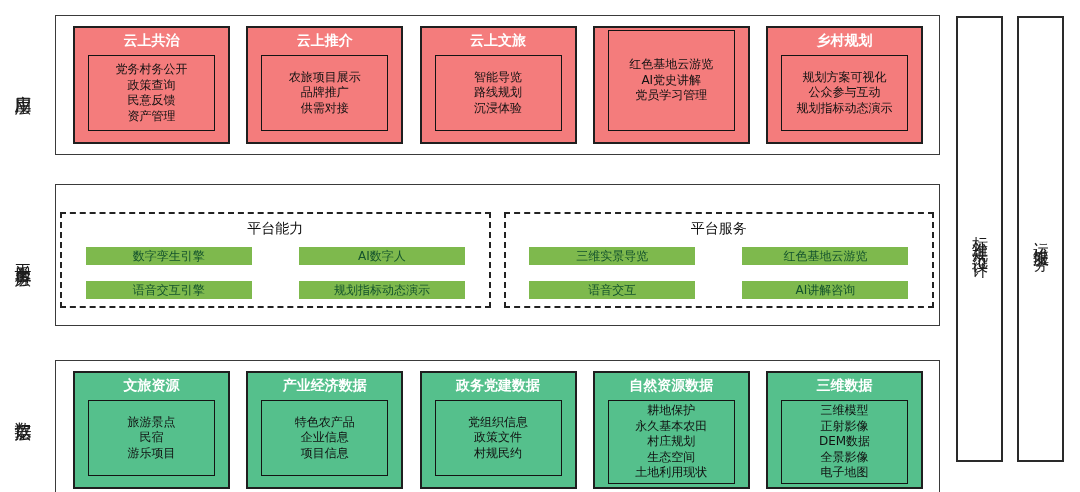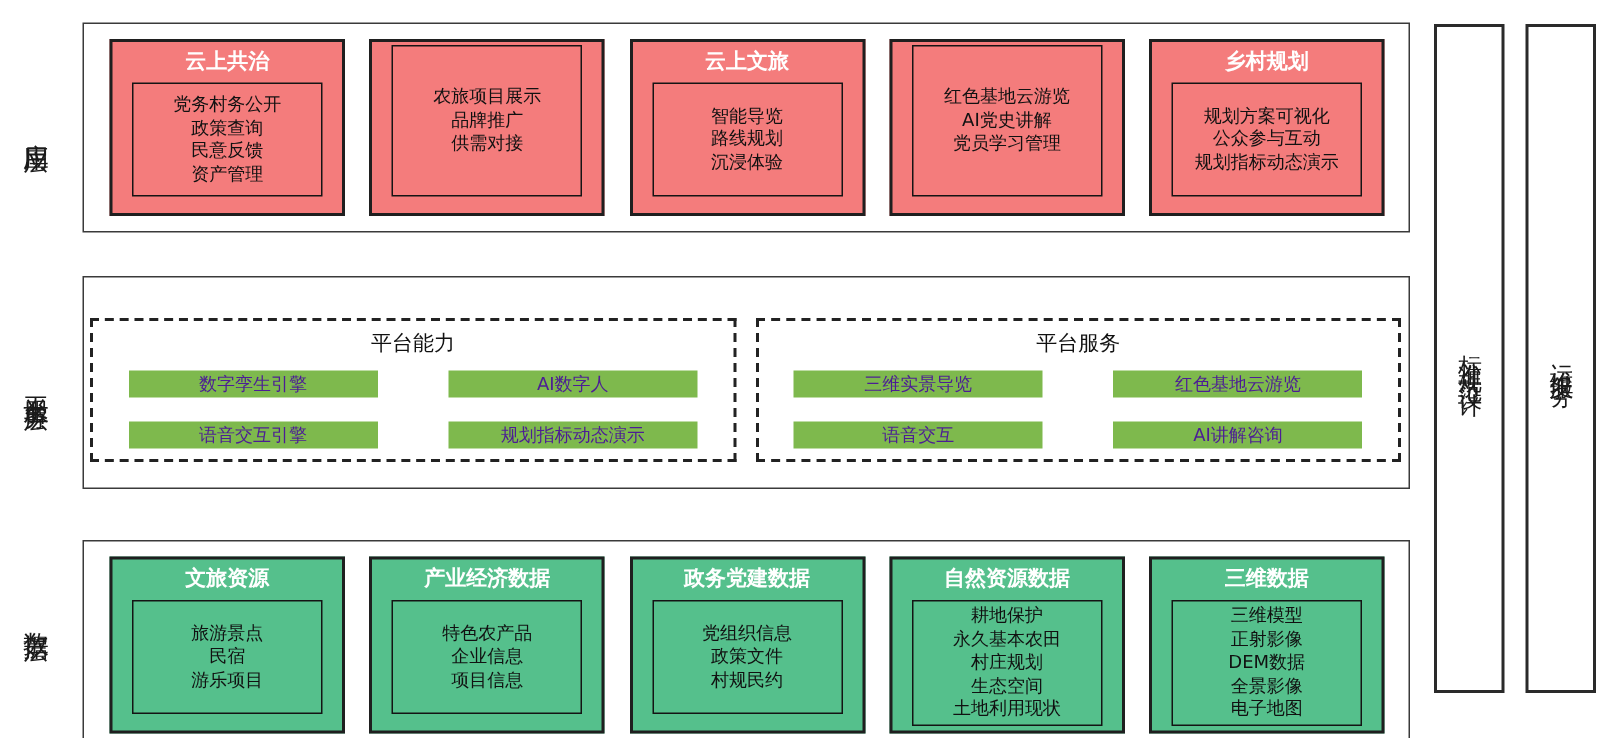--- a/index.html
+++ b/index.html
@@ -74,21 +74,21 @@
   }
   .group-title{
     text-align:center;font-size:14px;color:#111;margin-top:6px;
   }
   .pills{
     display:grid;grid-template-columns:1fr 1fr;
     row-gap:16px;margin-top:9px;justify-items:center;
   }
   .pill{
     width:166px;height:18px;line-height:18px;
-    background:var(--green);color:#4c1d95;
+    background:var(--green);color:#14532d;
     font-size:12px;text-align:center;
   }
   
   .sidebar{
     position:absolute;top:16px;height:446px;width:47px;
     border:2px solid #2a2a2a;box-sizing:border-box;background:#fff;
     display:flex;align-items:center;justify-content:center;
   }
   .sidebar .vtext{font-size:16px;letter-spacing:5px;}
   .sidebar--standards{left:956px;}
@@ -116,20 +116,21 @@
         <div class="card-title">云上共治</div>
         <div class="card-inner">
           <div>党务村务公开</div>
           <div>政策查询</div>
           <div>民意反馈</div>
           <div>资产管理</div>
         </div>
       </div>
 
       <div class="card card--red">
+        <div class="card-title">云上推介</div>
         <div class="card-inner">
           <div>农旅项目展示</div>
           <div>品牌推广</div>
           <div>供需对接</div>
         </div>
       </div>
 
       <div class="card card--red">
         <div class="card-title">云上文旅</div>
         <div class="card-inner">

